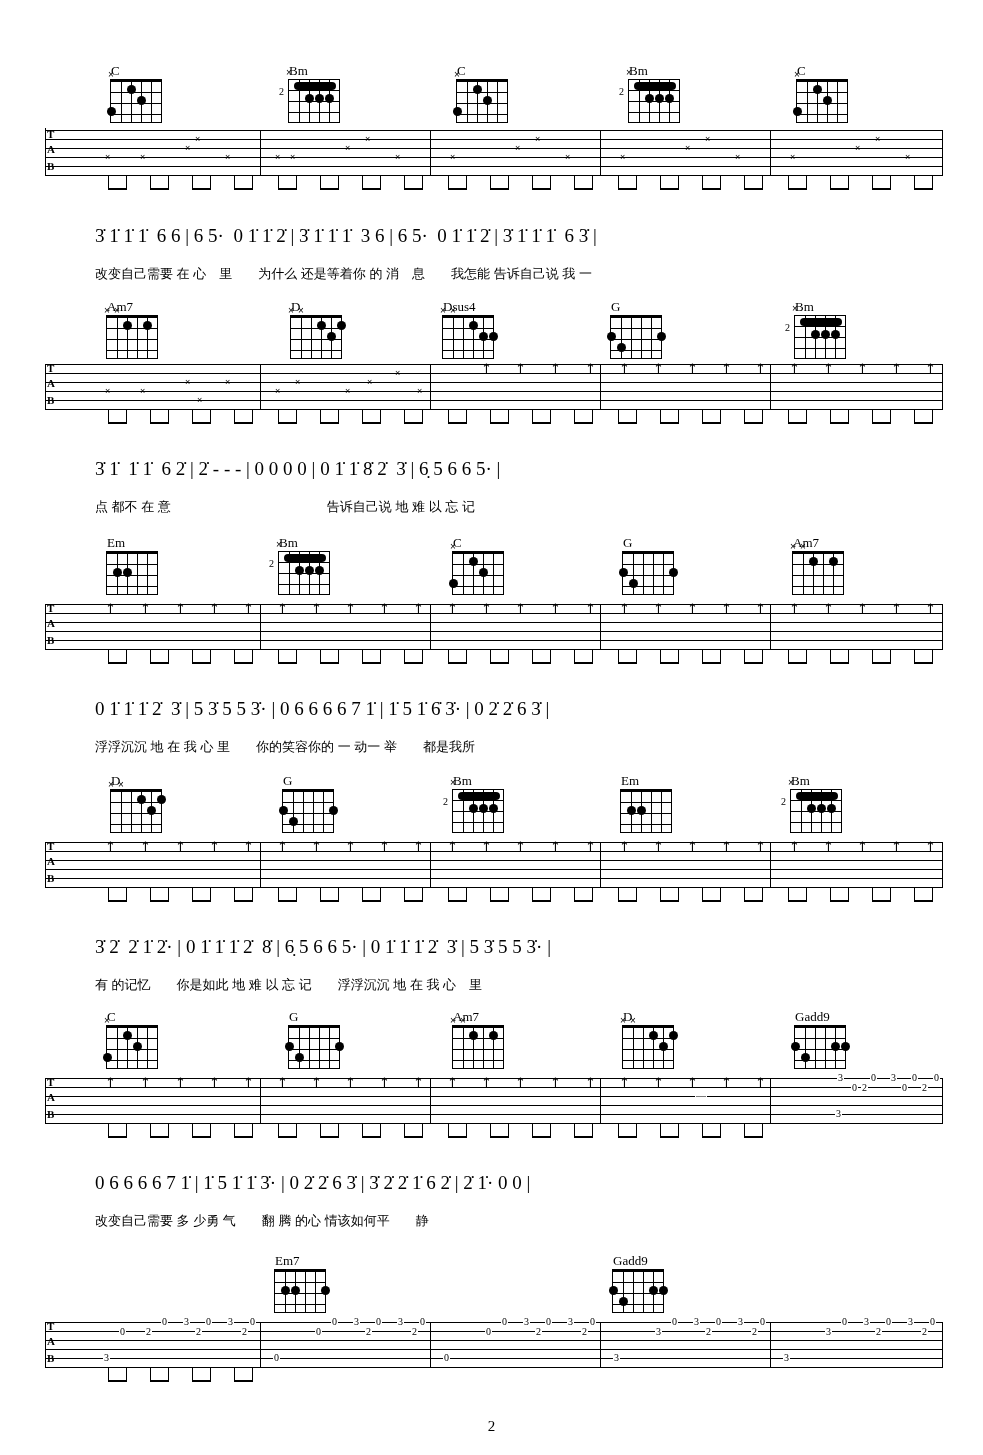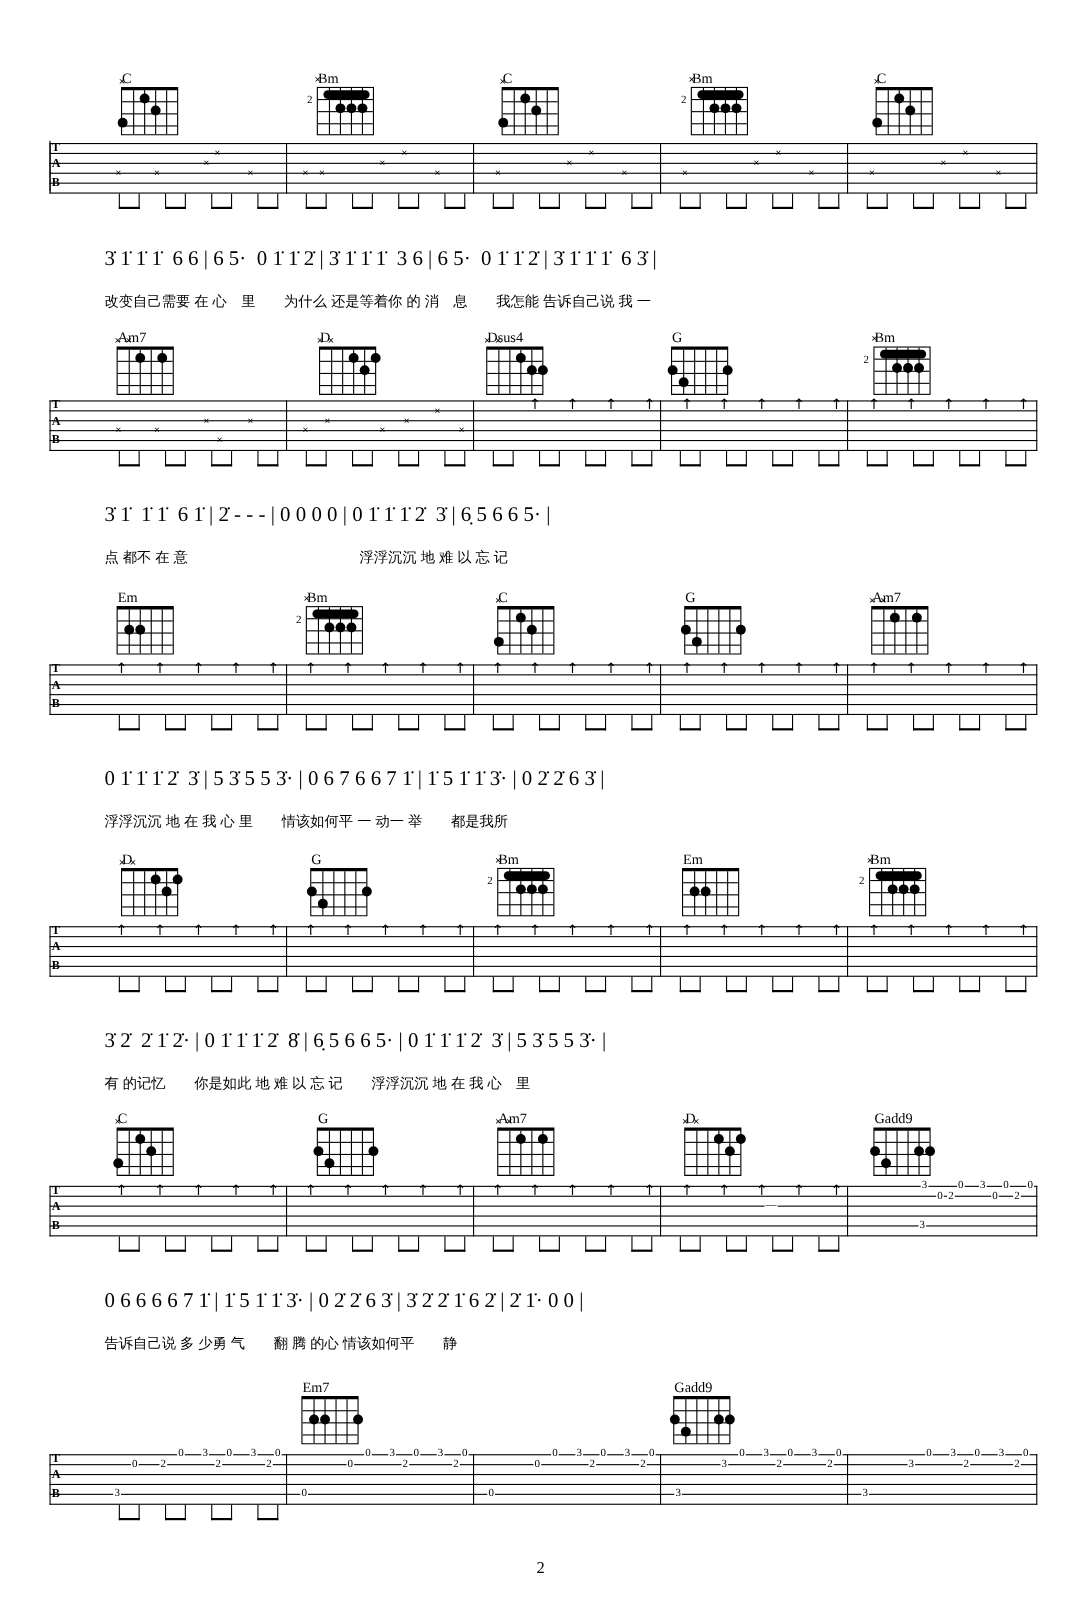--- a/index.html
+++ b/index.html
@@ -430,22 +430,22 @@
         <div class="stem" style="left:803px;top:0;height:14px"></div>
         <div class="beam" style="left:785px;top:12px;width:19px"></div>
     <div class="stem" style="left:827px;top:0;height:14px"></div>
         <div class="stem" style="left:845px;top:0;height:14px"></div>
         <div class="beam" style="left:827px;top:12px;width:19px"></div>
     <div class="stem" style="left:869px;top:0;height:14px"></div>
         <div class="stem" style="left:887px;top:0;height:14px"></div>
         <div class="beam" style="left:869px;top:12px;width:19px"></div>
   </div>
 
-  <div class="notes" style="left:95px;top:162px;">3̇ 1̇  1̇ 1̇  6 1̇ | 2̇ - - - | 0 0 0 0 | 0 1̇ 1̇ 1̇ 2̇  3̇ | 6̣ 5 6 6 5· |</div>
-  <div class="lyrics" style="left:95px;top:202px;">点 都不 在 意　　　　　　　　　　　　浮浮沉沉 地 难 以 忘 记</div>
+  <div class="notes" style="left:95px;top:162px;">3̇ 1̇  1̇ 1̇  6 2̇ | 2̇ - - - | 0 0 0 0 | 0 1̇ 1̇ 8̇ 2̇  3̇ | 6̣ 5 6 6 5· |</div>
+  <div class="lyrics" style="left:95px;top:202px;">点 都不 在 意　　　　　　　　　　　　告诉自己说 地 难 以 忘 记</div>
 </div>
 
 <div class="sys" style="top:532px;">
 
   <div class="chord" style="left:106px;top:4px;">
     <div class="cname">Em</div>
     <div class="grid nut">
       <div class="v" style="left:10px"></div>
           <div class="v" style="left:20px"></div>
           <div class="v" style="left:30px"></div>
@@ -625,22 +625,22 @@
         <div class="stem" style="left:803px;top:0;height:14px"></div>
         <div class="beam" style="left:785px;top:12px;width:19px"></div>
     <div class="stem" style="left:827px;top:0;height:14px"></div>
         <div class="stem" style="left:845px;top:0;height:14px"></div>
         <div class="beam" style="left:827px;top:12px;width:19px"></div>
     <div class="stem" style="left:869px;top:0;height:14px"></div>
         <div class="stem" style="left:887px;top:0;height:14px"></div>
         <div class="beam" style="left:869px;top:12px;width:19px"></div>
   </div>
 
-  <div class="notes" style="left:95px;top:166px;">0 1̇ 1̇ 1̇ 2̇  3̇ | 5 3̇ 5 5 3̇· | 0 6 7 6 6 7 1̇ | 1̇ 5 1̇ 1̇ 3̇· | 0 2̇ 2̇ 6 3̇ |</div>
-  <div class="lyrics" style="left:95px;top:206px;">浮浮沉沉 地 在 我 心 里　　情该如何平 一 动一 举　　都是我所</div>
+  <div class="notes" style="left:95px;top:166px;">0 1̇ 1̇ 1̇ 2̇  3̇ | 5 3̇ 5 5 3̇· | 0 6 6 6 6 7 1̇ | 1̇ 5 1̇ 6̇ 3̇· | 0 2̇ 2̇ 6 3̇ |</div>
+  <div class="lyrics" style="left:95px;top:206px;">浮浮沉沉 地 在 我 心 里　　你的笑容你的 一 动一 举　　都是我所</div>
 </div>
 
 <div class="sys" style="top:770px;">
 
   <div class="chord" style="left:110px;top:4px;">
     <div class="cname">D</div>
     <div class="grid nut">
       <div class="v" style="left:10px"></div>
           <div class="v" style="left:20px"></div>
           <div class="v" style="left:30px"></div>
@@ -1014,21 +1014,21 @@
         <div class="beam" style="left:615px;top:12px;width:19px"></div>
     <div class="stem" style="left:657px;top:0;height:14px"></div>
         <div class="stem" style="left:675px;top:0;height:14px"></div>
         <div class="beam" style="left:657px;top:12px;width:19px"></div>
     <div class="stem" style="left:699px;top:0;height:14px"></div>
         <div class="stem" style="left:717px;top:0;height:14px"></div>
         <div class="beam" style="left:699px;top:12px;width:19px"></div>
   </div>
 
   <div class="notes" style="left:95px;top:166px;">0 6 6 6 6 7 1̇ | 1̇ 5 1̇ 1̇ 3̇· | 0 2̇ 2̇ 6 3̇ | 3̇ 2̇ 2̇ 1̇ 6 2̇ | 2̇ 1̇· 0 0 |</div>
-  <div class="lyrics" style="left:95px;top:206px;">告诉自己说 多 少勇 气　　翻 腾 的心 情该如何平　　静</div>
+  <div class="lyrics" style="left:95px;top:206px;">改变自己需要 多 少勇 气　　翻 腾 的心 情该如何平　　静</div>
 </div>
 
 <div class="sys" style="top:1250px;">
 
   <div class="chord" style="left:274px;top:4px;">
     <div class="cname">Em7</div>
     <div class="grid nut">
       <div class="v" style="left:10px"></div>
           <div class="v" style="left:20px"></div>
           <div class="v" style="left:30px"></div>

